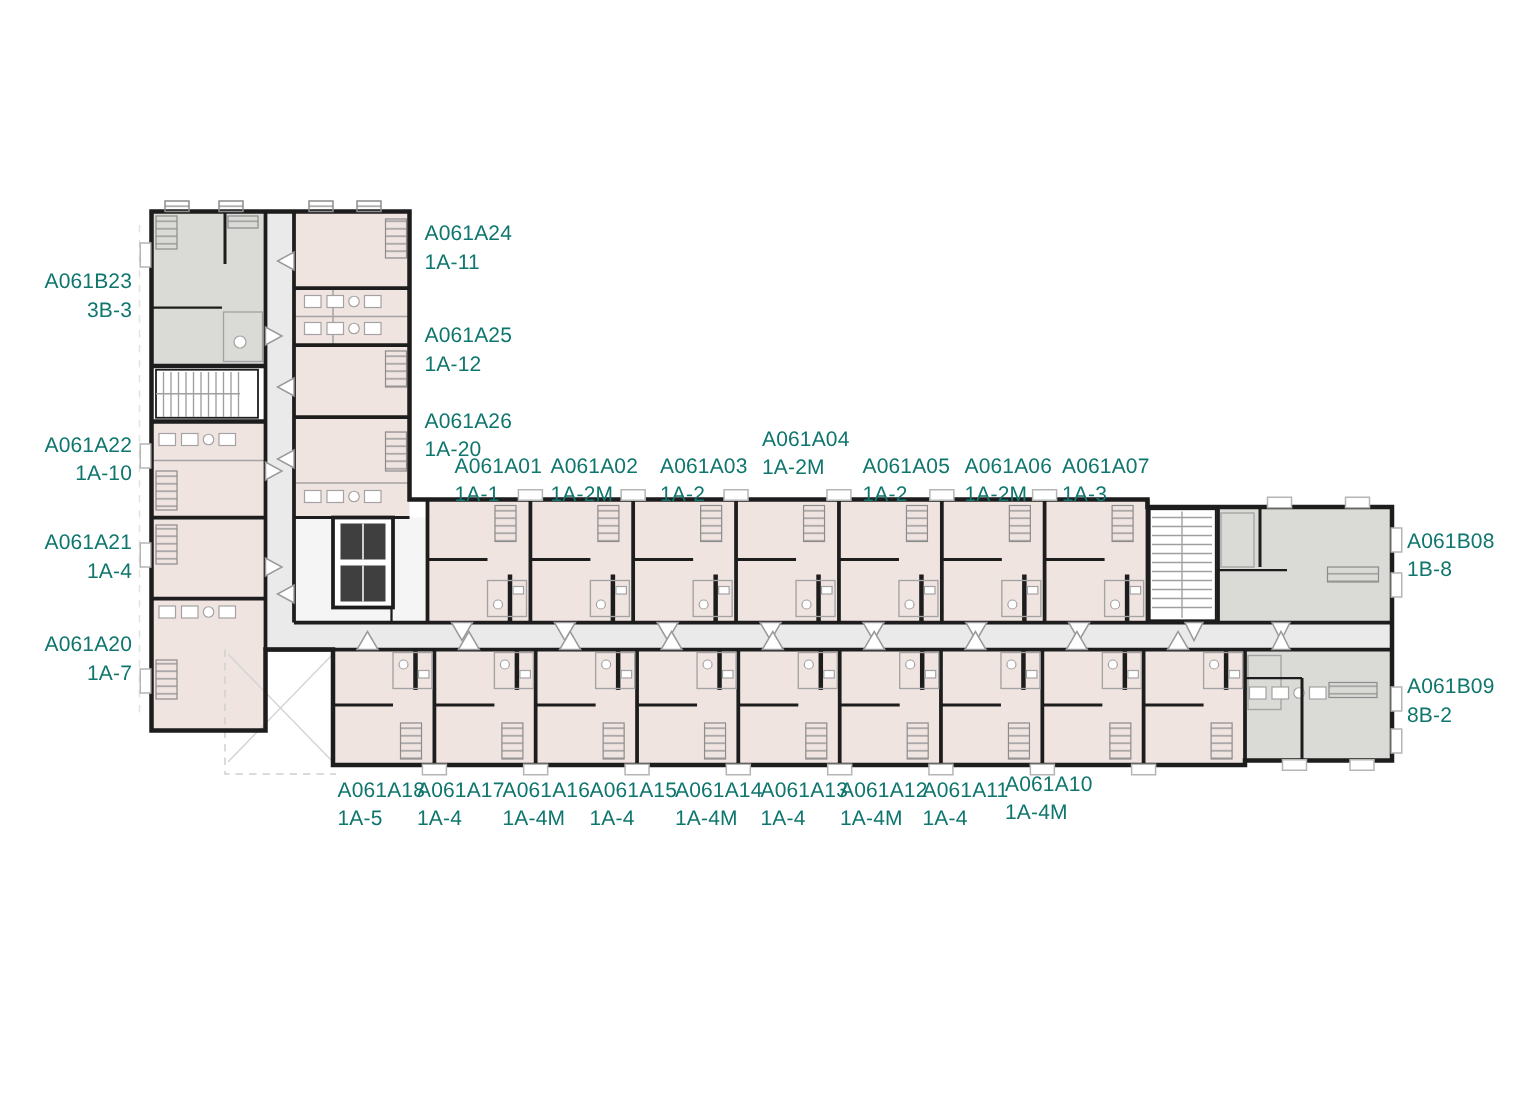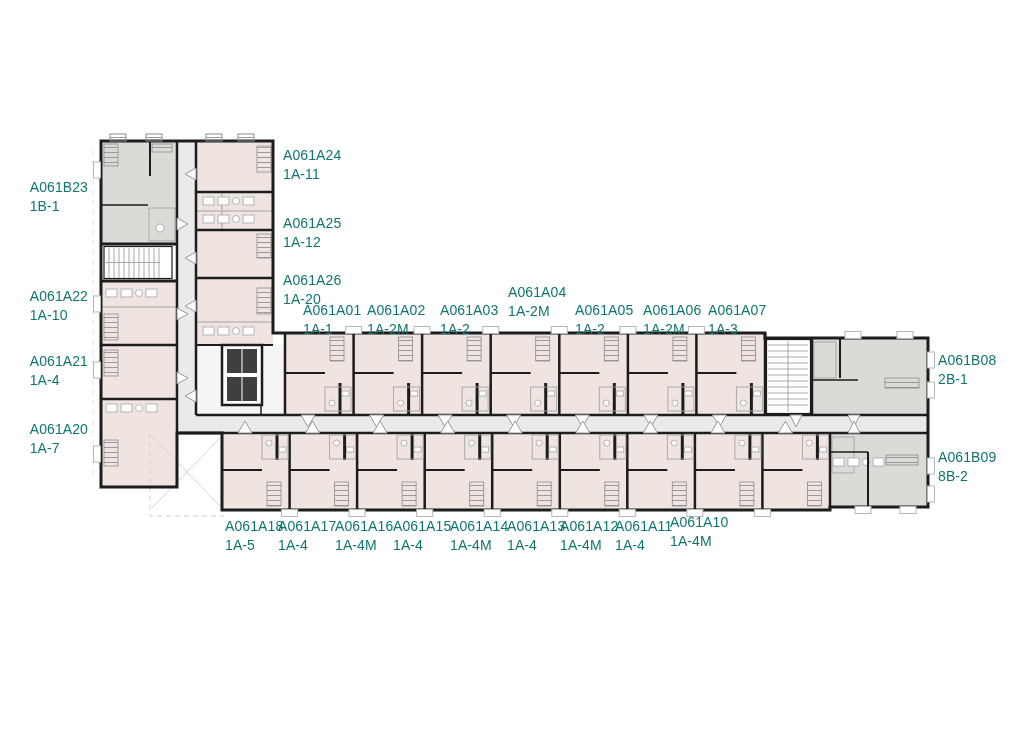--- a/index.html
+++ b/index.html
@@ -1,21 +1,21 @@
 <!DOCTYPE html>
 <html><head>
 <meta charset="utf-8">
 <style>
   html,body{margin:0;padding:0;background:#ffffff;}
   .stage{position:relative;width:1024px;height:729px;background:#ffffff;overflow:hidden;
          font-family:"Liberation Sans",sans-serif;}
   .stage svg{position:absolute;left:0;top:0;}
   .lbl{position:absolute;color:#0f766e;font-size:14px;line-height:18.5px;letter-spacing:.1px;white-space:nowrap;}
   .lbl span{display:block;}
-  .lbl.r{text-align:left;}
+  .lbl.r{text-align:right;}
 </style>
 </head>
 <body>
 
 <div class="stage">
 
 <svg width="1024" height="729" viewBox="0 0 1024 729" xmlns="http://www.w3.org/2000/svg">
   <defs>
     <pattern id="hatch" width="5" height="5" patternUnits="userSpaceOnUse">
       <path d="M0,2.5 H5" stroke="#9a9a9a" stroke-width="1"></path>
@@ -191,21 +191,21 @@
     <rect x="196" y="230" width="77" height="48"></rect>
     <rect x="196" y="278" width="77" height="67"></rect>
     <rect x="101" y="281" width="76" height="64"></rect>
     <rect x="101" y="345" width="76" height="54"></rect>
     <rect x="101" y="399" width="76" height="88"></rect>
   </g>
 </svg>
 
 <div class="lbl r" style="top:178px;right:936px">
   <span>A061B23</span>
-  <span>1B-1</span>
+  <span>3B-3</span>
 </div>
 <div class="lbl r" style="top:287px;right:936px">
   <span>A061A22</span>
   <span>1A-10</span>
 </div>
 <div class="lbl r" style="top:352px;right:936px">
   <span>A061A21</span>
   <span>1A-4</span>
 </div>
 <div class="lbl r" style="top:420px;right:936px">
@@ -250,21 +250,21 @@
   <span>A061A06</span>
   <span>1A-2M</span>
 </div>
 <div class="lbl" style="top:301px;left:708px">
   <span>A061A07</span>
   <span>1A-3</span>
 </div>
 
 <div class="lbl" style="top:351px;left:938px">
   <span>A061B08</span>
-  <span>2B-1</span>
+  <span>1B-8</span>
 </div>
 <div class="lbl" style="top:448px;left:938px">
   <span>A061B09</span>
   <span>8B-2</span>
 </div>
 
 <div class="lbl" style="top:517px;left:225px">
   <span>A061A18</span>
   <span>1A-5</span>
 </div>

